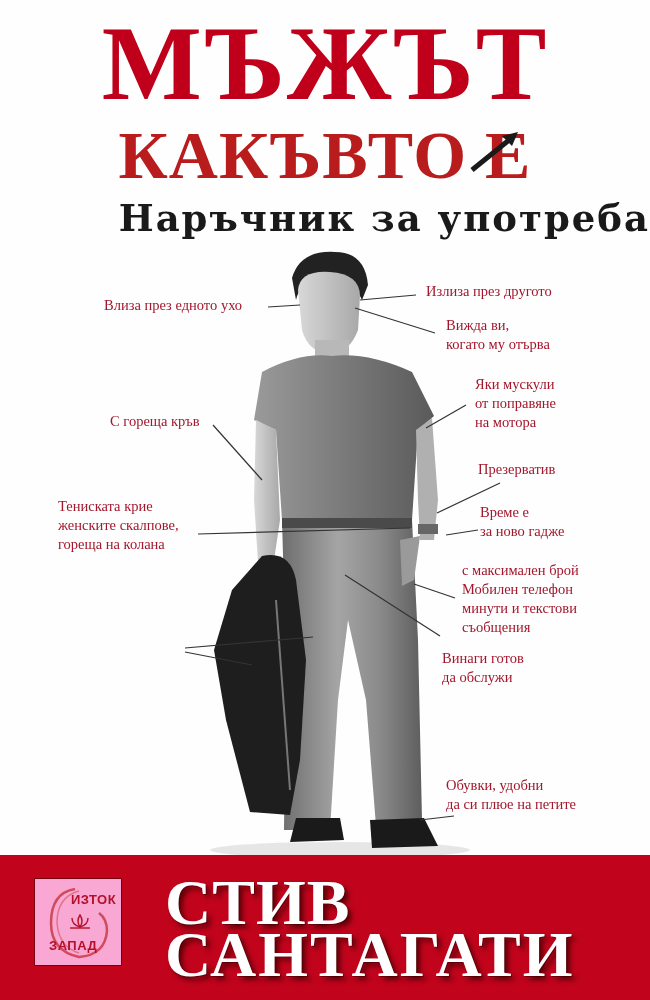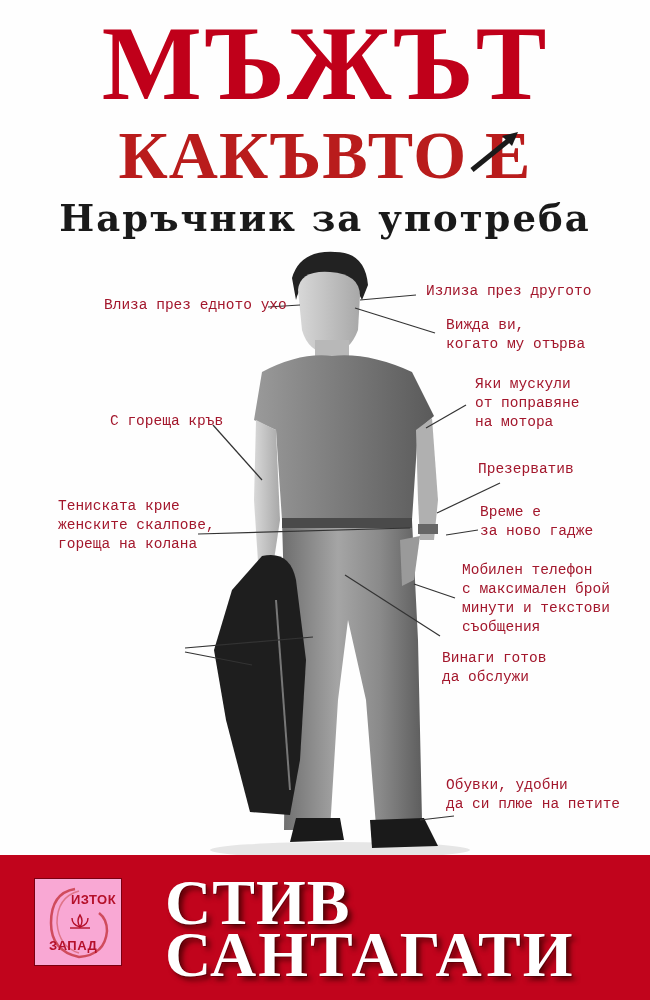--- a/index.html
+++ b/index.html
@@ -11,32 +11,32 @@
       font-family: "Liberation Serif", serif; font-weight: bold;
       font-size: 106px; line-height: 100px; color: #c0001a; letter-spacing: 2px;
     }
     .title-sub {
       position: absolute; left: 0; width: 650px; top: 112px; text-align: center;
       font-family: "Liberation Serif", serif; font-weight: bold;
       font-size: 68px; line-height: 86px; color: #b91c1c; letter-spacing: 1px;
     }
     .mars-arrow { position: absolute; left: 462px; top: 130px; width: 60px; height: 50px; }
     .subtitle {
-      position: absolute; left: 0; width: 650px; top: 195px; text-align: center;
+      position: absolute; left: 0; width: 650px; top: 195px; text-align: right;
       font-family: "DejaVu Serif", serif; font-weight: bold;
       font-size: 37px; line-height: 46px; color: #1a1a1a; letter-spacing: 2px;
     }
 
     
     .figure { position: absolute; left: 0; top: 240px; width: 650px; height: 620px; }
 
     
     .callout {
       position: absolute; color: #a3172c;
-      font-family: Liberation Mono, monospace; font-size: 14.5px; line-height: 19px;
+      font-family: Liberation Serif, serif; font-size: 14.5px; line-height: 19px;
       white-space: nowrap;
     }
     .leaders { position: absolute; left: 0; top: 0; width: 650px; height: 860px; pointer-events: none; }
 
     
     .band { position: absolute; left: 0; top: 855px; width: 650px; height: 145px; background: #c1041c; }
     .logo {
       position: absolute; left: 34px; top: 878px; width: 88px; height: 88px;
       background: #f9a8d4; border: 1px solid #7a0010; box-sizing: border-box;
     }
@@ -159,22 +159,22 @@
   <div class="callout" style="left:480px; top:503px;">
     <div>Време е</div>
     <div>за ново гадже</div>
   </div>
   <div class="callout" style="left:58px; top:497px;">
     <div>Тениската крие</div>
     <div>женските скалпове,</div>
     <div>гореща на колана</div>
   </div>
   <div class="callout" style="left:462px; top:561px;">
+    <div>с максимален брой</div>
     <div>Мобилен телефон</div>
-    <div>с максимален брой</div>
     <div>минути и текстови</div>
     <div>съобщения</div>
   </div>
   <div class="callout" style="left:442px; top:649px;">
     <div>Винаги готов</div>
     <div>да обслужи</div>
   </div>
   <div class="callout" style="left:446px; top:776px;">
     <div>Обувки, удобни</div>
     <div>да си плюе на петите</div>

